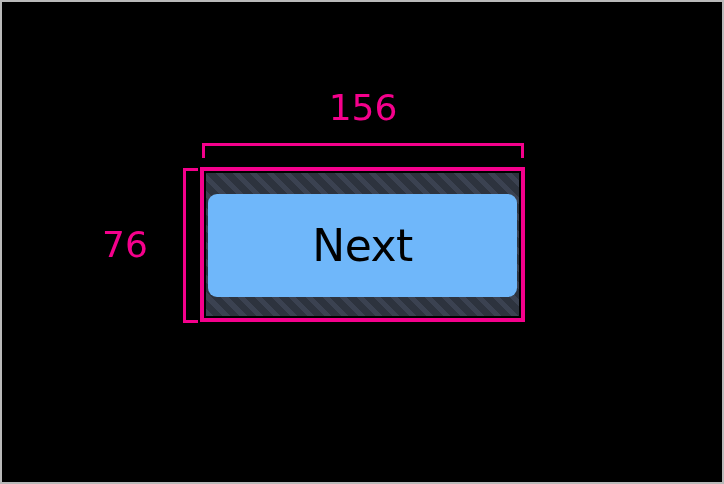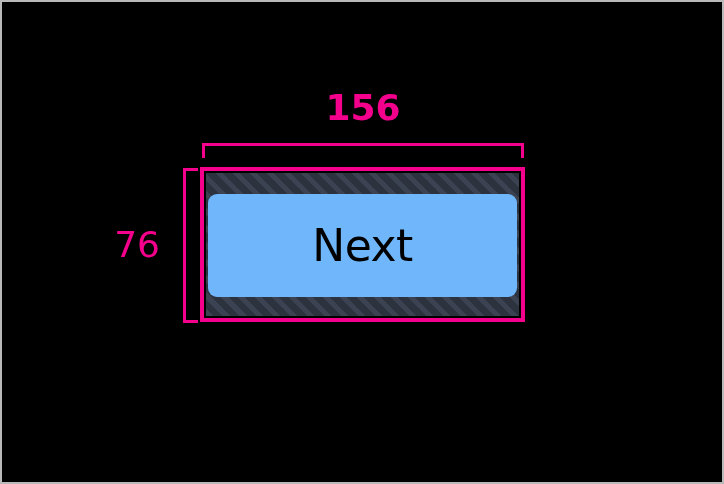--- a/index.html
+++ b/index.html
@@ -70,38 +70,37 @@
   }
 
   #width-value {
     position:absolute;
     left:200px; top:88px;
     width:322px;
     text-align:center;
     color:#f5008c;
     font-size:36px;
     line-height:1;
-    font-weight:bold;
   }
 
   
   #height-bracket {
     position:absolute;
     left:181px; top:166px;
     width:15px; height:155px;
     border-left:3px solid #f5008c;
     border-top:3px solid #f5008c;
     border-bottom:3px solid #f5008c;
   }
 
   #height-value {
     position:absolute;
-    left:88px; top:225px;
+    left:100px; top:225px;
     width:70px;
-    text-align:right;
+    text-align:left;
     color:#f5008c;
     font-size:36px;
     line-height:1;
   }
 </style>
 </head>
 <body>
 
 <div id="canvas">
 

